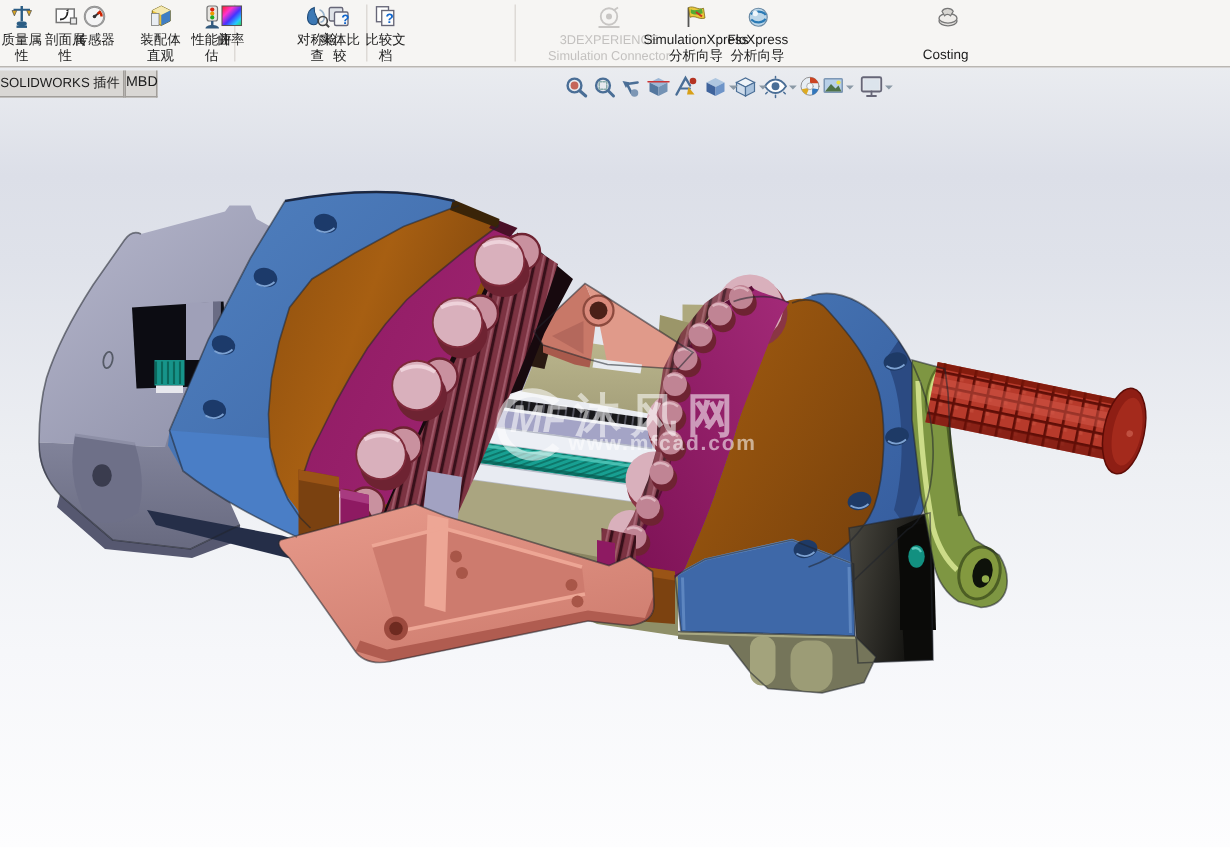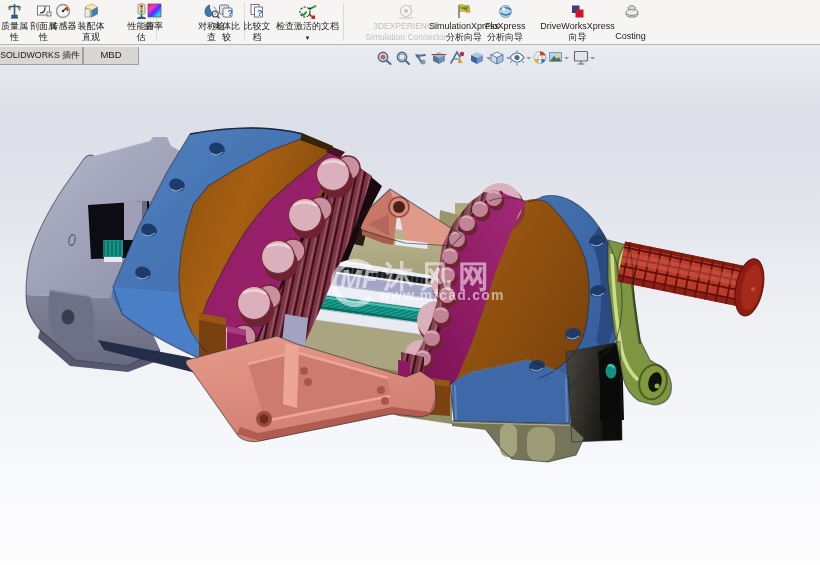--- a/index.html
+++ b/index.html
@@ -41,21 +41,21 @@
   剖面属<br>性</div>
 <div class="tbi" style="left:48px;width:30px">
   <div class="ic"><svg width="16" height="16" viewBox="0 0 16 16">
           <circle cx="8" cy="8" r="6.5" fill="#f4f4f4" stroke="#888" stroke-width="1.3"></circle>
           <circle cx="8" cy="8" r="6.5" fill="none" stroke="#aaa" stroke-width=".6"></circle>
           <path d="M8 8L12 4.6" stroke="#333" stroke-width="1.3"></path>
           <path d="M12.7 8a4.7 4.7 0 0 0-1.2-3.1l-1.4 1.3" fill="none" stroke="#cc2200" stroke-width="1.6"></path>
           <circle cx="8" cy="8" r="1.2" fill="#333"></circle>
         </svg></div>
   传感器</div>
-<div class="tbi" style="left:72px;width:38px">
+<div class="tbi" style="left:88px;width:38px">
   <div class="ic"><svg width="17" height="17" viewBox="0 0 17 17">
           <path d="M8.5 1l6 3v7l-6 3-6-3V4z" fill="#e8c23a" stroke="#6b5a10" stroke-width=".6"></path>
           <path d="M8.5 1l6 3-6 3-6-3z" fill="#f5e9b0"></path>
           <path d="M8.5 7l6-3v7l-6 3z" fill="#3f7ec4"></path>
           <rect x="2" y="6" width="5" height="8" fill="#e9edf3" stroke="#888" stroke-width=".6"></rect>
         </svg></div>
   装配体<br>直观</div>
 <div class="tbi" style="left:126px;width:30px">
   <div class="ic"><svg width="15" height="17" viewBox="0 0 15 17">
           <rect x="4" y="1" width="7" height="10" rx="1.5" fill="#e7e5e1" stroke="#777" stroke-width=".8"></rect>
@@ -95,31 +95,20 @@
           <text x="9.5" y="13" font-size="9" font-weight="bold" fill="#1166cc" font-family="Liberation Sans">?</text>
         </svg></div>
   实体比<br>较</div>
 <div class="tbi" style="left:242px;width:30px">
   <div class="ic"><svg width="17" height="16" viewBox="0 0 17 16">
           <rect x="2" y="1.5" width="8" height="10" fill="#fff" stroke="#667" stroke-width=".9"></rect>
           <rect x="5.5" y="4" width="8" height="10" fill="#fdfdfd" stroke="#667" stroke-width=".9"></rect>
           <text x="8" y="12.5" font-size="9" font-weight="bold" fill="#1166cc" font-family="Liberation Sans">?</text>
         </svg></div>
   比较文<br>档</div>
-<div class="tbi" style="left:272px;width:71px">
-  <div class="ic"><svg width="22" height="18" viewBox="0 0 22 18">
-          <circle cx="8" cy="9" r="5" fill="none" stroke="#333" stroke-width="1.1" stroke-dasharray="2.2 1.4"></circle>
-          <path d="M4.5 10.5l2 1.8 3-3.6" stroke="#119922" stroke-width="1.8" fill="none"></path>
-          <path d="M13 6l4.5-2.5" stroke="#119922" stroke-width="1.8"></path>
-          <path d="M19.5 2.2l-2.8.3 1.6 2.2z" fill="#119922"></path>
-          <path d="M12 11l2.5 2.5" stroke="#222" stroke-width="1.2"></path>
-          <rect x="14.5" y="12.5" width="3.5" height="3.5" fill="#dd2200"></rect>
-          <circle cx="13" cy="5.5" r="1.1" fill="#222"></circle>
-        </svg></div>
-  检查激活的文档<br><span style="font-size:7px">▾</span></div>
 <div class="tbi gray" style="left:340px;width:92px;font-size:8.5px">
   <div class="ic"><svg width="20" height="18" viewBox="0 0 20 18">
           <circle cx="10" cy="8" r="5.5" fill="none" stroke="#c8c6c4" stroke-width="1.2"></circle>
           <circle cx="10" cy="8" r="2" fill="#c8c6c4"></circle>
           <path d="M13 4l3-2M3 15h14" stroke="#c8c6c4" stroke-width="1.2" fill="none"></path>
         </svg></div>
   3DEXPERIENCE<br>Simulation Connector</div>
 <div class="tbi" style="left:429px;width:70px">
   <div class="ic"><svg width="19" height="17" viewBox="0 0 19 17">
           <path d="M4 2v13" stroke="#555" stroke-width="1.2"></path>
@@ -128,36 +117,30 @@
           <path d="M9 5l4 3" stroke="#cc3322" stroke-width="1.3"></path>
         </svg></div>
   SimulationXpress<br>分析向导</div>
 <div class="tbi" style="left:485px;width:40px">
   <div class="ic"><svg width="17" height="17" viewBox="0 0 17 17">
           <circle cx="8.5" cy="8.5" r="6" fill="#bcd6e8" stroke="#6a8aa5" stroke-width=".8"></circle>
           <path d="M3.5 6.5c3-2.5 8-2.5 10 .5M3.8 10c3 2.8 7.6 2.4 9.6-.4" stroke="#2a7ab5" stroke-width="1.5" fill="none"></path>
           <circle cx="6.5" cy="6" r="1.8" fill="#eef6fb"></circle>
         </svg></div>
   FloXpress<br>分析向导</div>
-<div class="tbi" style="left:539px;width:77px">
-  <div class="ic"><svg width="17" height="17" viewBox="0 0 17 17">
-          <rect x="3" y="2.5" width="7.5" height="7.5" fill="#3a3f77"></rect>
-          <rect x="6.5" y="6.5" width="8" height="8" fill="#cc1525"></rect>
-        </svg></div>
-  DriveWorksXpress<br>向导</div>
 <div class="tbi" style="left:613px;width:35px"><div style="height:31px"></div>
   <div class="ic" style="position:absolute;top:3px;left:9px;margin:0"><svg width="19" height="17" viewBox="0 0 19 17">
           <ellipse cx="10" cy="11" rx="6" ry="3.2" fill="#e4e2df" stroke="#777" stroke-width=".9"></ellipse>
           <ellipse cx="10" cy="9.2" rx="6" ry="3.2" fill="#efedea" stroke="#777" stroke-width=".9"></ellipse>
           <path d="M6 4.5c1.5-2.5 6-2.5 7.5 0l-1.8 3c-1.2-1.2-3-1.2-4 0z" fill="#d8d6d2" stroke="#777" stroke-width=".8"></path>
         </svg></div>
   Costing</div>
 </div>
 <div class="tab" style="left:-3px;width:86px;font-size:8.8px;">SOLIDWORKS 插件</div>
-<div class="tab" style="left:83px;width:56px;">MBD</div>
+<div class="tab" style="left:83px;width:22px;">MBD</div>
 <svg id="model" width="820" height="565" viewBox="0 0 820 565" style="position:absolute;left:0;top:0;pointer-events:none">
 
 <g id="headsup" stroke-linecap="round">
   <g transform="translate(377,51)">
         <circle cx="6" cy="6" r="4.6" fill="none" stroke="#4a6e96" stroke-width="1.6"></circle>
         <circle cx="6" cy="6" r="2.6" fill="#b43" opacity=".8"></circle>
         <path d="M9.5 9.5l4 3.5" stroke="#4a6e96" stroke-width="2"></path>
       </g>
   <g transform="translate(395,51)">
         <circle cx="7" cy="6" r="4.6" fill="none" stroke="#4a6e96" stroke-width="1.6"></circle>

